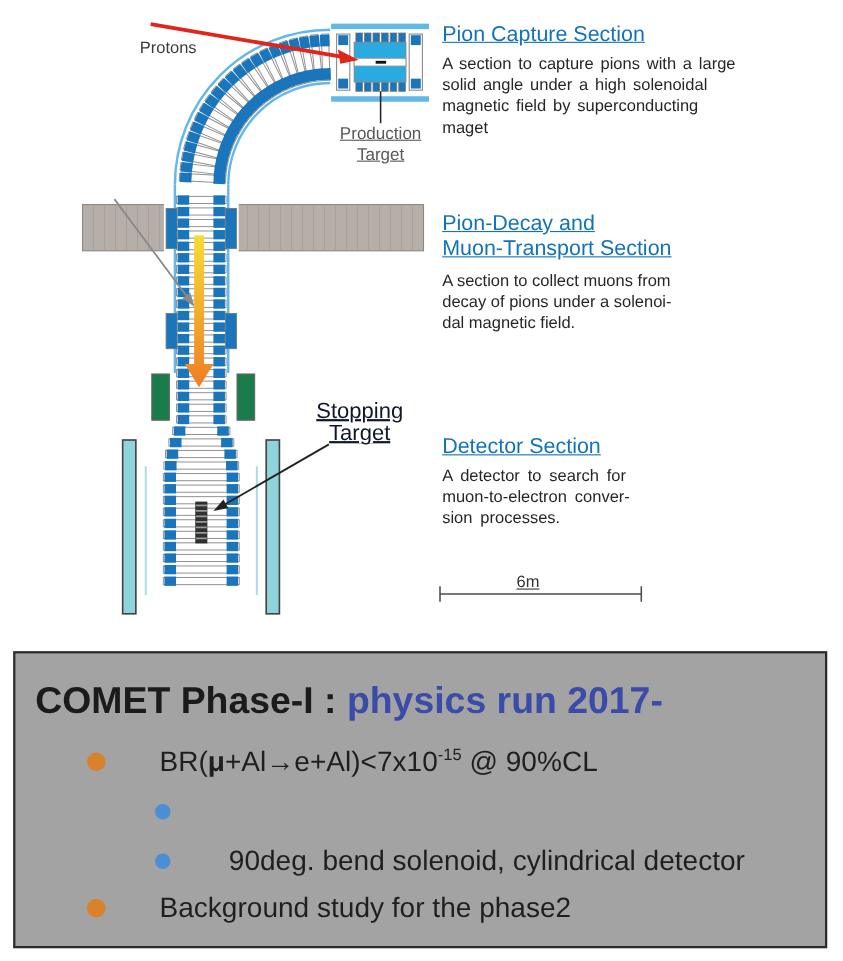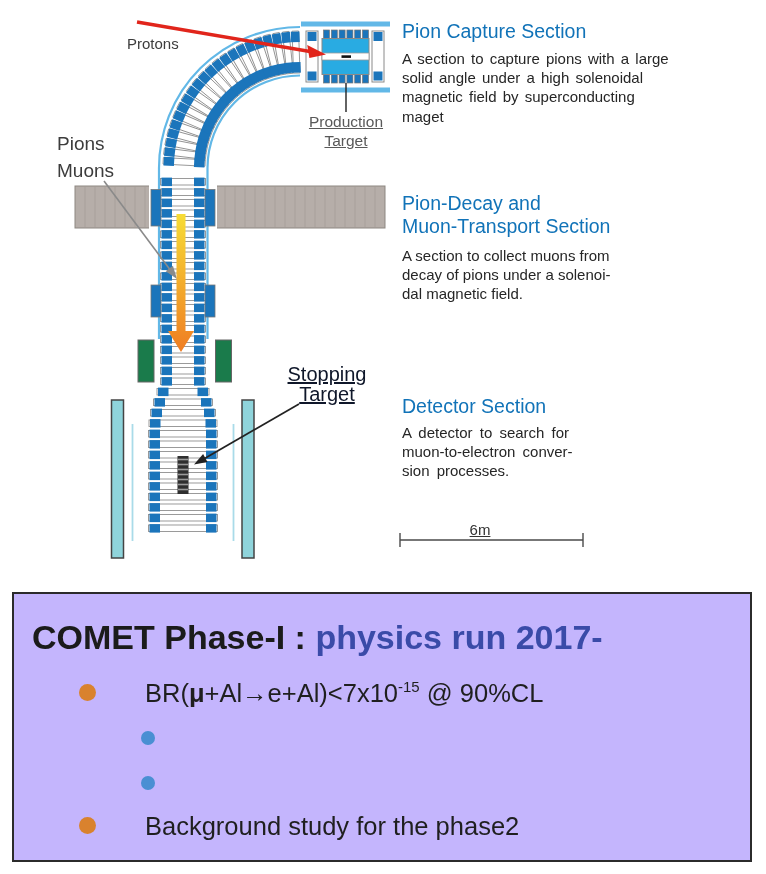--- a/index.html
+++ b/index.html
@@ -1,24 +1,24 @@
 <!DOCTYPE html>
 <html><head>
 <meta charset="utf-8">
 <style>
   html,body{margin:0;padding:0;background:#ffffff;}
   #page{position:relative;width:766px;height:874px;background:#ffffff;overflow:hidden;
         font-family:"Liberation Sans",sans-serif;}
   #diagram-svg{position:absolute;left:0;top:0;}
   .lbl{position:absolute;color:#3c3c3c;white-space:pre-line;line-height:1.3;}
   .lbl.center{text-align:center;text-decoration:underline;}
-  .sec-title{position:absolute;left:402px;color:#1173B8;font-size:19.5px;line-height:23px;white-space:pre-line;}
+  .sec-title{position:absolute;left:402px;color:#1173B8;font-size:19.5px;line-height:23px;white-space:pre-line;text-decoration:underline;}
   .sec-body{position:absolute;left:402px;color:#262626;font-size:15px;line-height:19.2px;white-space:pre-line;}
   #infobox{position:absolute;left:12px;top:592px;width:736px;height:266px;
-           background:#c4b5fd;border:2px solid #2b2b2b;}
+           background:#a3a3a3;border:2px solid #2b2b2b;}
   #infobox-title{position:absolute;left:18px;top:24px;font-size:34px;font-weight:bold;
                  color:#1b1b1b;white-space:nowrap;}
   #infobox-title .blue{color:#3A4BA8;}
   .bullet-row{position:absolute;height:30px;line-height:30px;white-space:nowrap;
               font-size:25.5px;color:#1f1f1f;width:100%;}
   .dot{position:absolute;border-radius:50%;}
   .dot.l1{width:17px;height:17px;top:6px;left:65px;background:#D9822E;}
   .dot.l2{width:14px;height:14px;top:8px;left:127px;background:#4A8FD3;}
   .btxt{position:absolute;top:0;}
   .btxt.l1{left:131px;}
@@ -372,22 +372,20 @@
     </g>
 
     <g stroke="#4a4a4a" stroke-width="1.4">
       <line x1="400" y1="540" x2="583" y2="540"></line>
       <line x1="400" y1="533" x2="400" y2="547"></line>
       <line x1="583" y1="533" x2="583" y2="547"></line>
     </g>
   </svg>
 
   <div class="lbl" style="left:127px;top:34px;font-size:15px;">Protons</div>
-  <div class="lbl" style="left:57px;top:130px;font-size:19px;line-height:27px;">Pions
-Muons</div>
   <div class="lbl center" style="left:286px;top:112px;width:120px;font-size:15.5px;line-height:19px;color:#595959;">Production
 Target</div>
   <div class="lbl center" style="left:272px;top:365px;width:110px;font-size:20px;line-height:19.5px;color:#0f172a;">Stopping
 Target</div>
   <div class="lbl center" style="left:450px;top:520px;width:60px;font-size:15px;color:#333333;">6m</div>
 
   <div class="sec-title" style="top:20px;">Pion Capture Section</div>
   <div class="sec-body" style="top:49px;word-spacing:2px;">A section to capture pions with a large
 solid angle under a high solenoidal
 magnetic field by superconducting
@@ -413,20 +411,21 @@
       <span class="dot l1"></span>
       <span class="btxt l1"><span>BR(</span><span class="bmu">μ</span><span>+Al→e+Al)&lt;7x10</span><span class="sup">-15</span><span> @ 90%CL</span></span>
     </div>
 
     <div class="bullet-row" style="top:129px;">
       <span class="dot l2"></span>
     </div>
 
     <div class="bullet-row" style="top:174px;">
       <span class="dot l2"></span>
+      <span class="btxt l2">90deg. bend solenoid, cylindrical detector</span>
     </div>
 
     <div class="bullet-row" style="top:217px;">
       <span class="dot l1"></span>
       <span class="btxt l1">Background study for the phase2</span>
     </div>
   </div>
 </div>
 
 </body></html>

